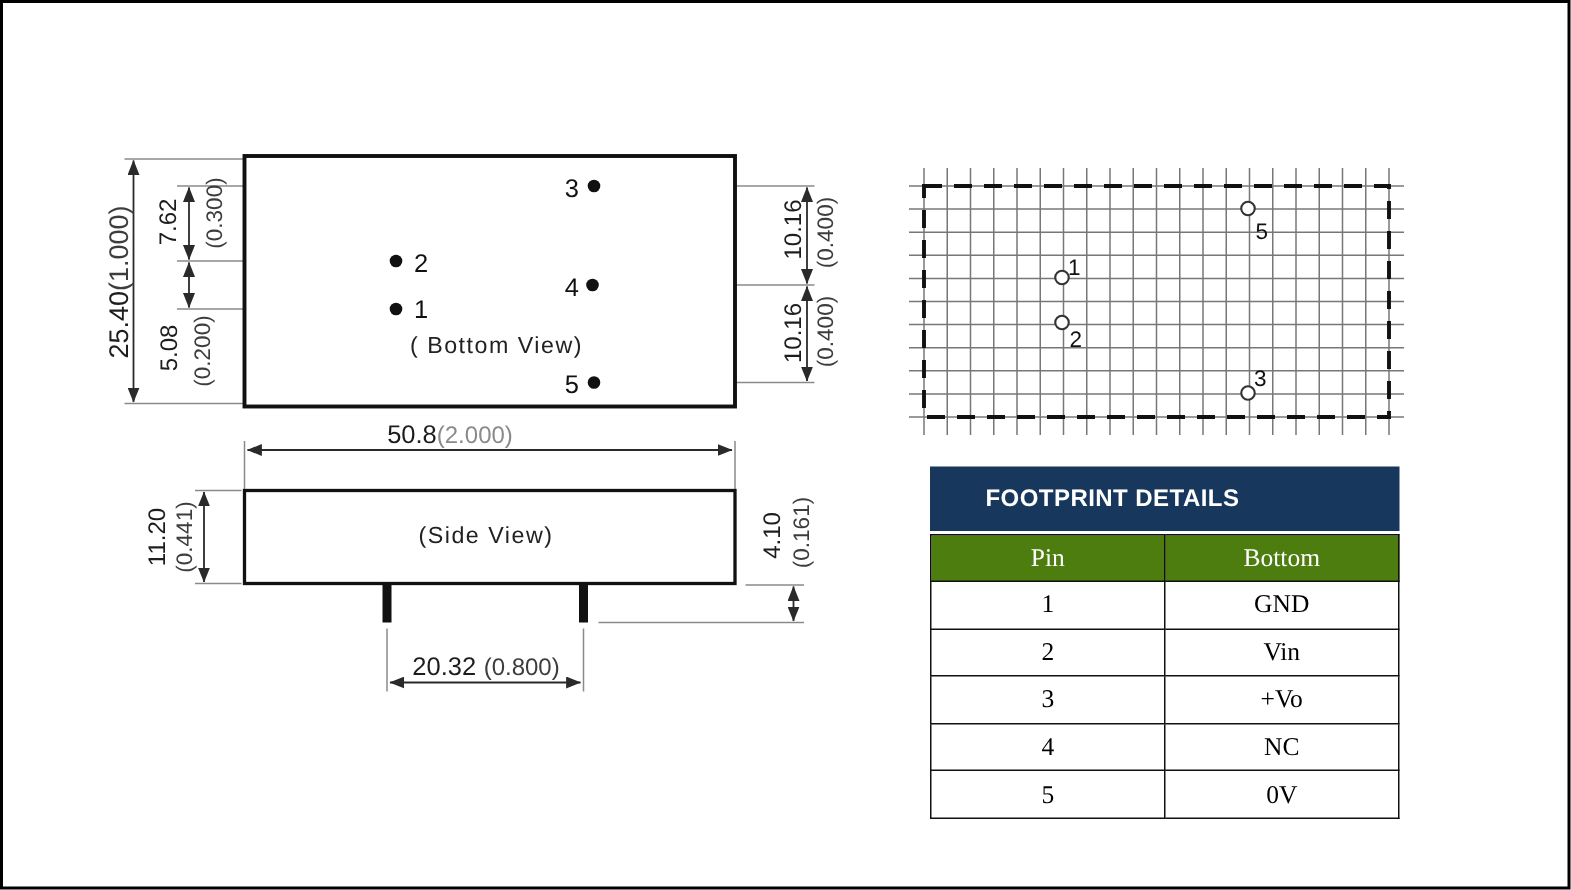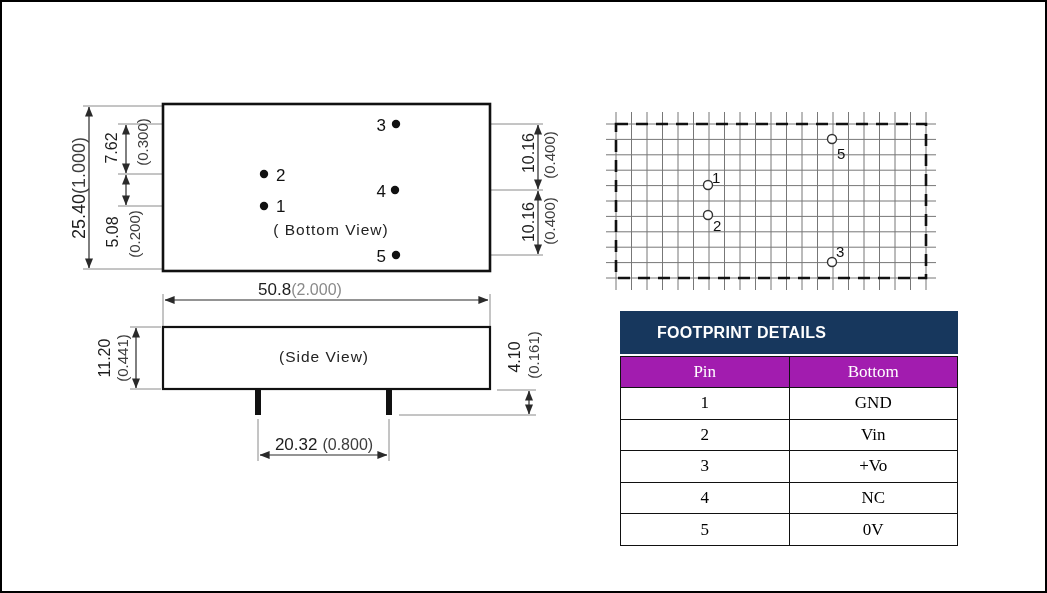--- a/index.html
+++ b/index.html
@@ -21,31 +21,31 @@
   .dash-outline{fill:none;stroke:#111;stroke-width:2.6;stroke-dasharray:12 8;}
   text{fill:#222;}
   .cap{font-size:15.5px;fill:#222;letter-spacing:1px;}
   .pinlab{font-size:17px;fill:#111;}
   .fplab{font-size:15px;fill:#111;}
   .mm{fill:#1d1d1d;}
   .inch{fill:#3d3d3d;}
   .inch-lt{fill:#8a8a8a;}
 
   
-  .fp{position:absolute;left:620px;top:311px;width:338px;}
+  .fp{position:absolute;left:620px;top:311px;width:313px;}
   .fp-head{
     background:#17375D;color:#fff;font-weight:bold;font-size:16px;
     height:43px;line-height:43px;padding-left:37px;box-sizing:border-box;letter-spacing:.3px;
   }
   .fp table{
     border-collapse:collapse;width:100%;margin-top:2px;table-layout:fixed;
     font-family:"Liberation Serif",serif;font-size:17px;
   }
   .fp th{
-    background:#a21caf;color:#fff;font-weight:normal;height:28px;
+    background:#4d7c0f;color:#fff;font-weight:normal;height:28px;
     border:1.4px solid #111;
   }
   .fp td{
     height:28.6px;text-align:center;border:1.4px solid #111;color:#000;background:#fff;
   }
 </style>
 </head>
 <body>
 
 <div class="frame"></div>

